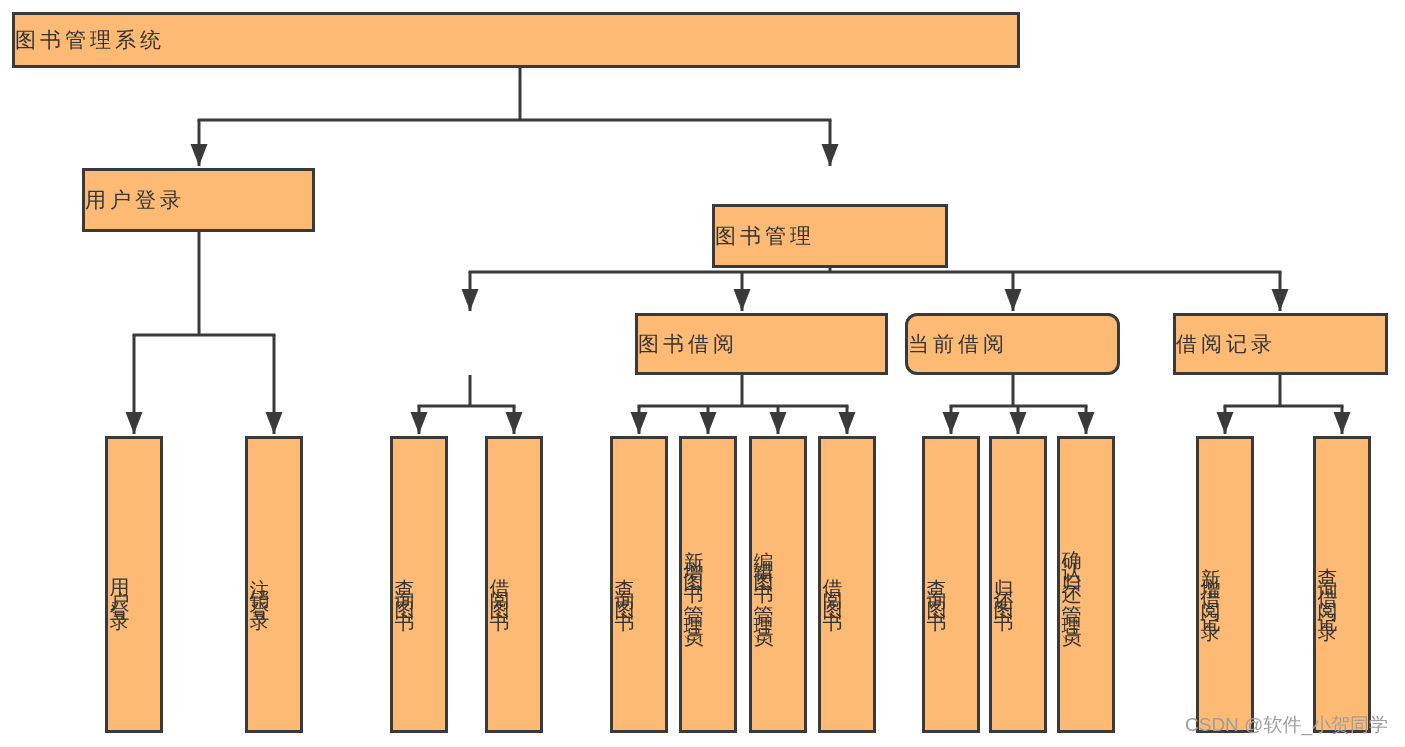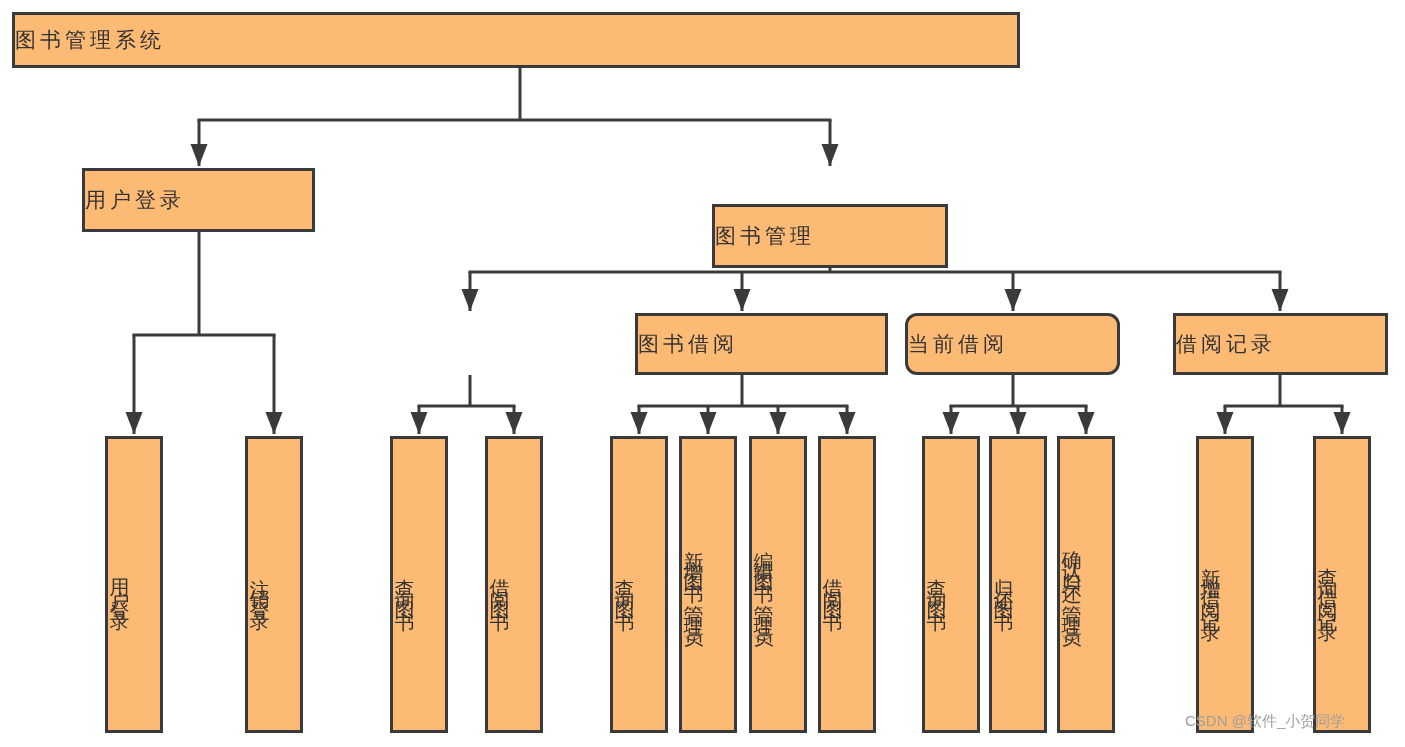--- a/index.html
+++ b/index.html
@@ -48,21 +48,21 @@
     text-orientation: mixed;
     font-size: 20px;
     letter-spacing: 11px;
     line-height: 1;
     max-height: 100%;
   }
   .watermark {
     position: absolute;
     left: 1185px;
     top: 712px;
-    font-size: 15px;
+    font-size: 19px;
     color: #9e9e9e;
     white-space: nowrap;
     z-index: 3;
   }
 </style>
 </head>
 <body>
 
 <div class="canvas">
 

